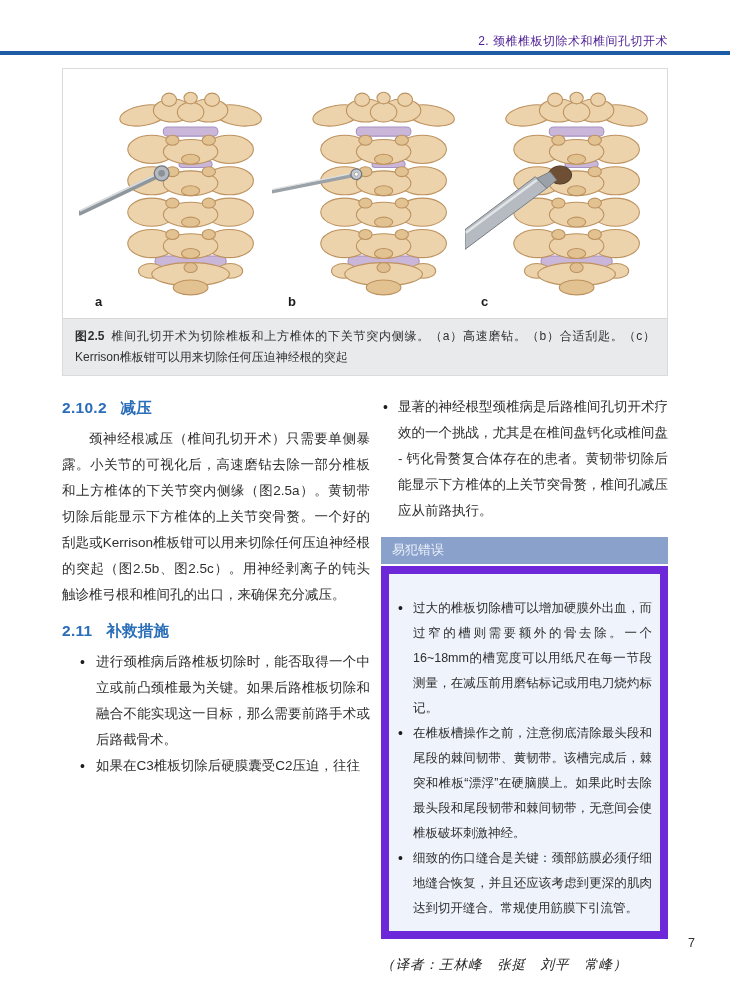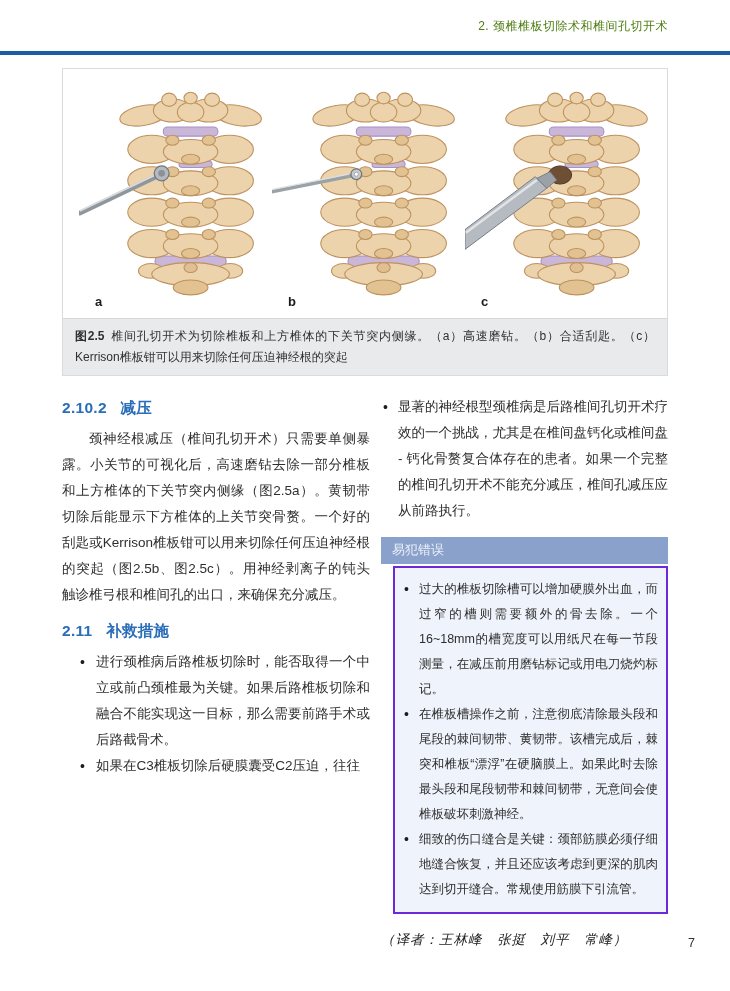--- a/index.html
+++ b/index.html
@@ -4,22 +4,22 @@
 <style>
   * { margin:0; padding:0; box-sizing:border-box; }
   html,body { background:#ffffff; }
   .page {
     position:relative; width:730px; height:991px; margin:0 auto;
     background:#ffffff; overflow:hidden;
     font-family:"Liberation Sans","DejaVu Sans",sans-serif;
     color:#2e2e2e;
   }
   .running-head {
-    position:absolute; top:18px; right:62px;
-    font-size:12px; color:#4d7c0f; letter-spacing:0.5px;
+    position:absolute; top:33px; right:62px;
+    font-size:12px; color:#4c1d95; letter-spacing:0.5px;
   }
   .top-rule {
     position:absolute; top:51px; left:0; width:730px; height:4px;
     background:#1b5ca5;
   }
   
   .figure {
     position:absolute; top:68px; left:62px; width:606px;
     border:1px solid #d9dbdd; background:#ffffff;
   }
@@ -70,23 +70,22 @@
     font-size:13.5px; line-height:26px; text-align:justify;
     padding-left:17px; color:#2e2e2e;
   }
   
   .pitfalls { margin-top:13px; }
   .pitfalls-header {
     background:#8aa2cb; color:#e9eef8; font-size:13px;
     padding:4px 1px 5px 11px; margin-bottom:2px;
   }
   .pitfalls-body {
-    border:2px solid #6d28d9; background:#eff3fb;
-    padding:9px 8px 10px 8px;
-    margin-left:12px;
+    border:8px solid #6d28d9; background:#eff3fb;
+    padding:22px 8px 10px 8px;
   }
   .pitfalls-body ul.bullets li {
     font-size:12.5px; line-height:25px; padding-left:16px;
   }
   .pitfalls-body ul.bullets li::before { left:1px; color:#1c1c1c; }
   .translators {
     margin-top:17px; padding-right:10px; text-align:left;
     font-family:"Liberation Serif","DejaVu Serif",serif; font-style:italic;
     font-size:13.5px; color:#222222; letter-spacing:1px;
   }
@@ -220,21 +219,21 @@
         <span class="sec-title">补救措施</span>
       </h2>
       <ul class="bullets">
         <li>进行颈椎病后路椎板切除时，能否取得一个中立或前凸颈椎最为关键。如果后路椎板切除和融合不能实现这一目标，那么需要前路手术或后路截骨术。</li>
         <li>如果在C3椎板切除后硬膜囊受C2压迫，往往</li>
       </ul>
     </div>
 
     <div class="col-right">
       <ul class="bullets">
-        <li>显著的神经根型颈椎病是后路椎间孔切开术疗效的一个挑战，尤其是在椎间盘钙化或椎间盘 - 钙化骨赘复合体存在的患者。如果一个完整的椎间孔切开术不能充分减压，椎间孔减压应从前路执行。</li>
+        <li>显著的神经根型颈椎病是后路椎间孔切开术疗效的一个挑战，尤其是在椎间盘钙化或椎间盘 - 钙化骨赘复合体存在的患者。黄韧带切除后能显示下方椎体的上关节突骨赘，椎间孔减压应从前路执行。</li>
       </ul>
 
       <section class="pitfalls">
         <div class="pitfalls-header">易犯错误</div>
         <div class="pitfalls-body">
           <ul class="bullets">
             <li>过大的椎板切除槽可以增加硬膜外出血，而过窄的槽则需要额外的骨去除。一个16~18mm的槽宽度可以用纸尺在每一节段测量，在减压前用磨钻标记或用电刀烧灼标记。</li>
             <li>在椎板槽操作之前，注意彻底清除最头段和尾段的棘间韧带、黄韧带。该槽完成后，棘突和椎板“漂浮”在硬脑膜上。如果此时去除最头段和尾段韧带和棘间韧带，无意间会使椎板破坏刺激神经。</li>
             <li>细致的伤口缝合是关键：颈部筋膜必须仔细地缝合恢复，并且还应该考虑到更深的肌肉达到切开缝合。常规使用筋膜下引流管。</li>
           </ul>

